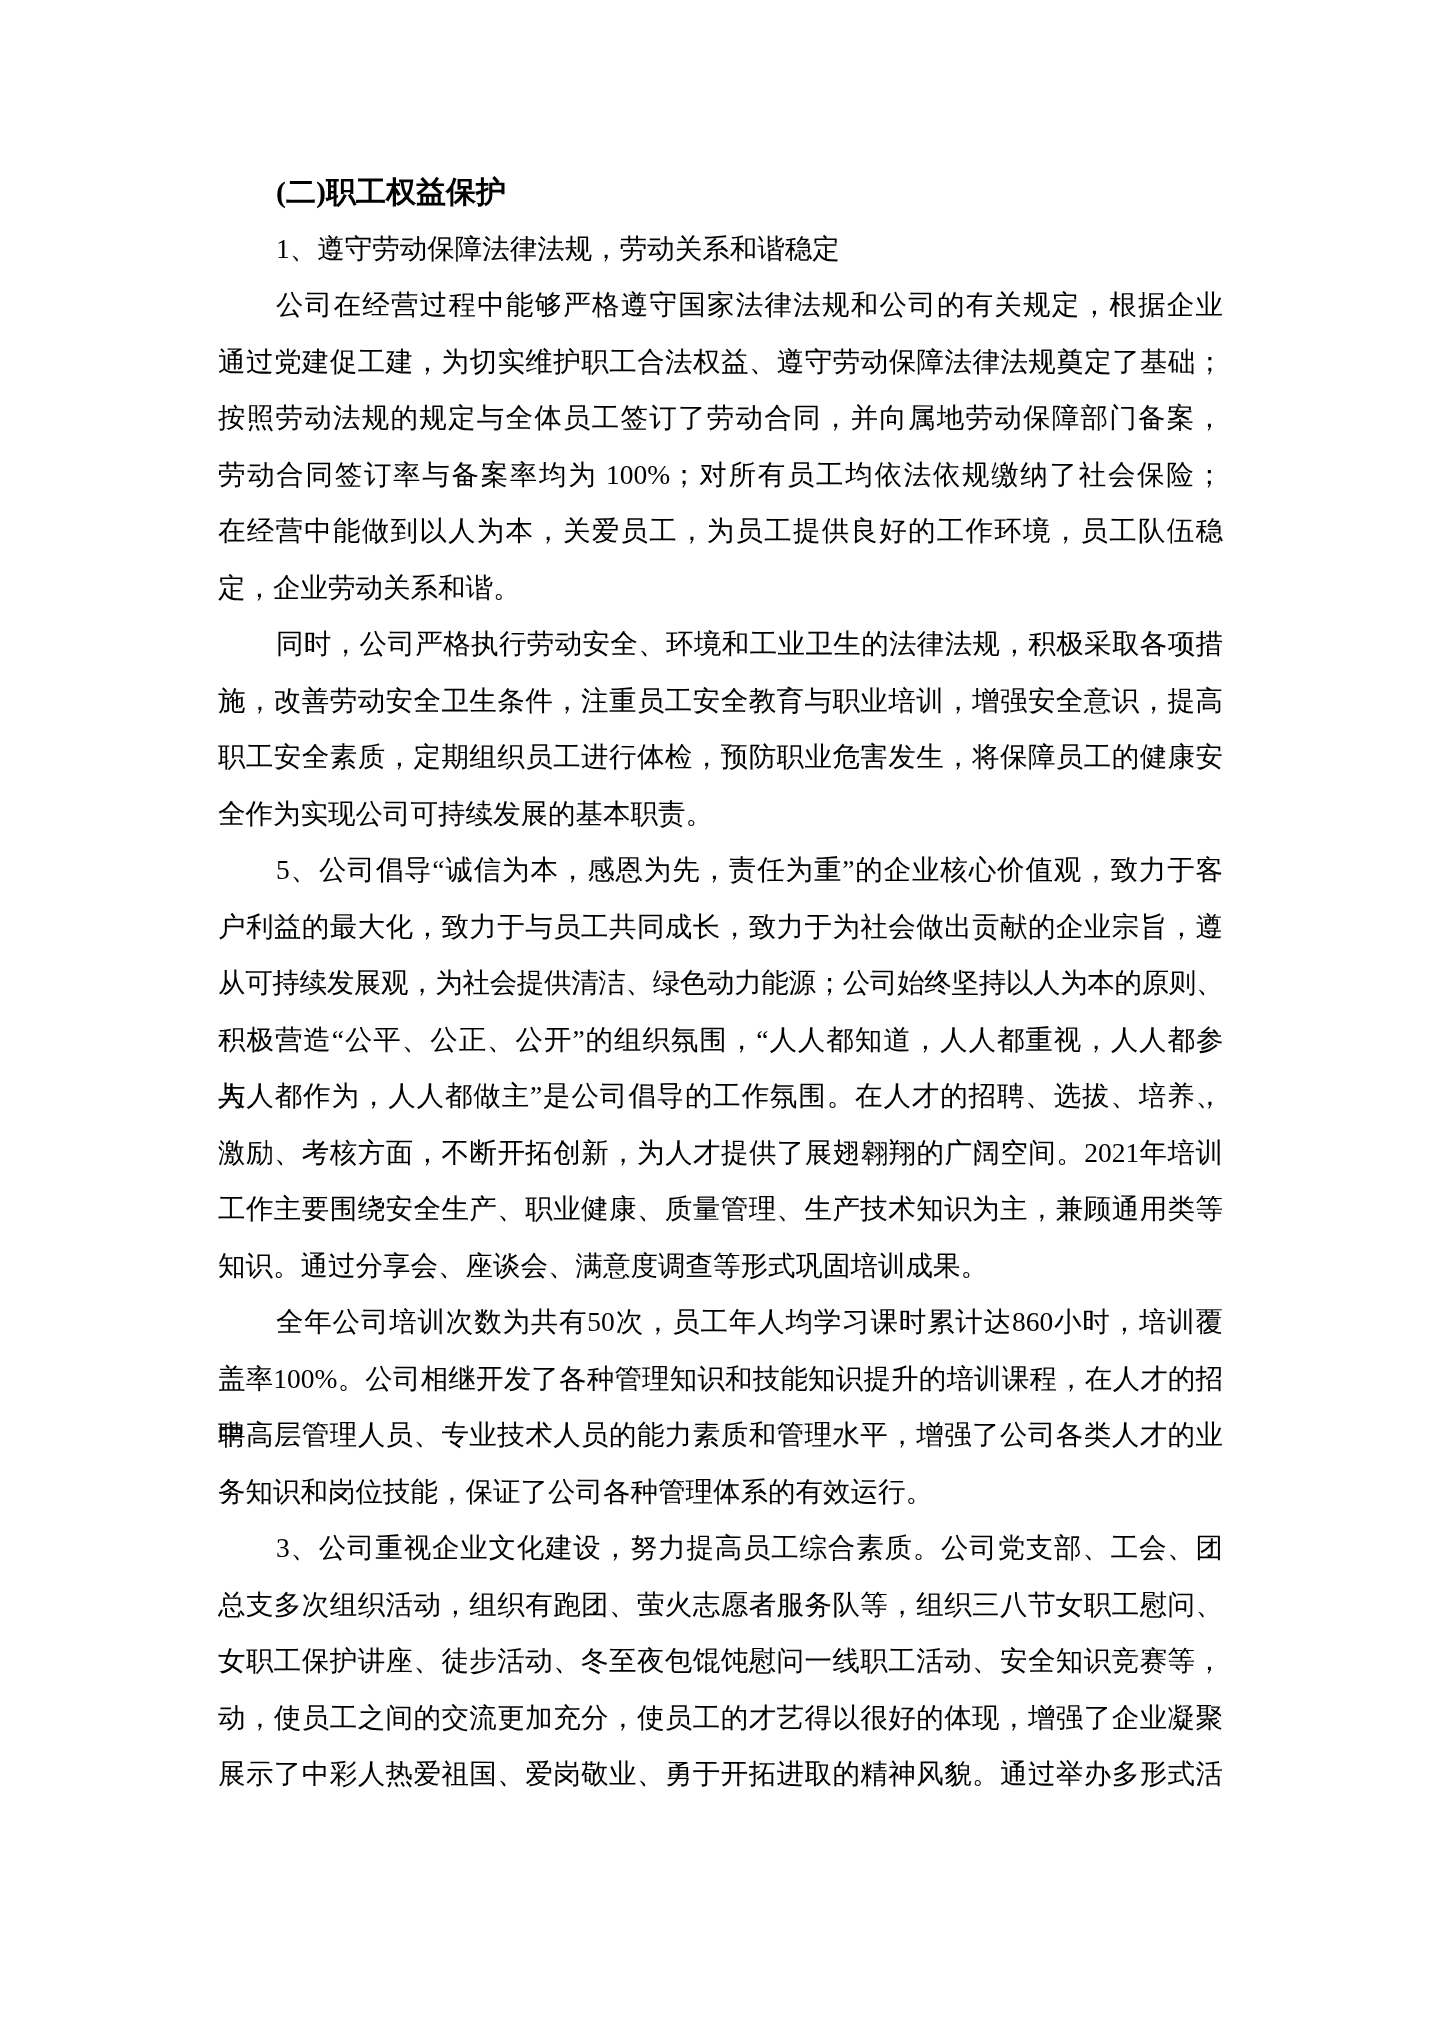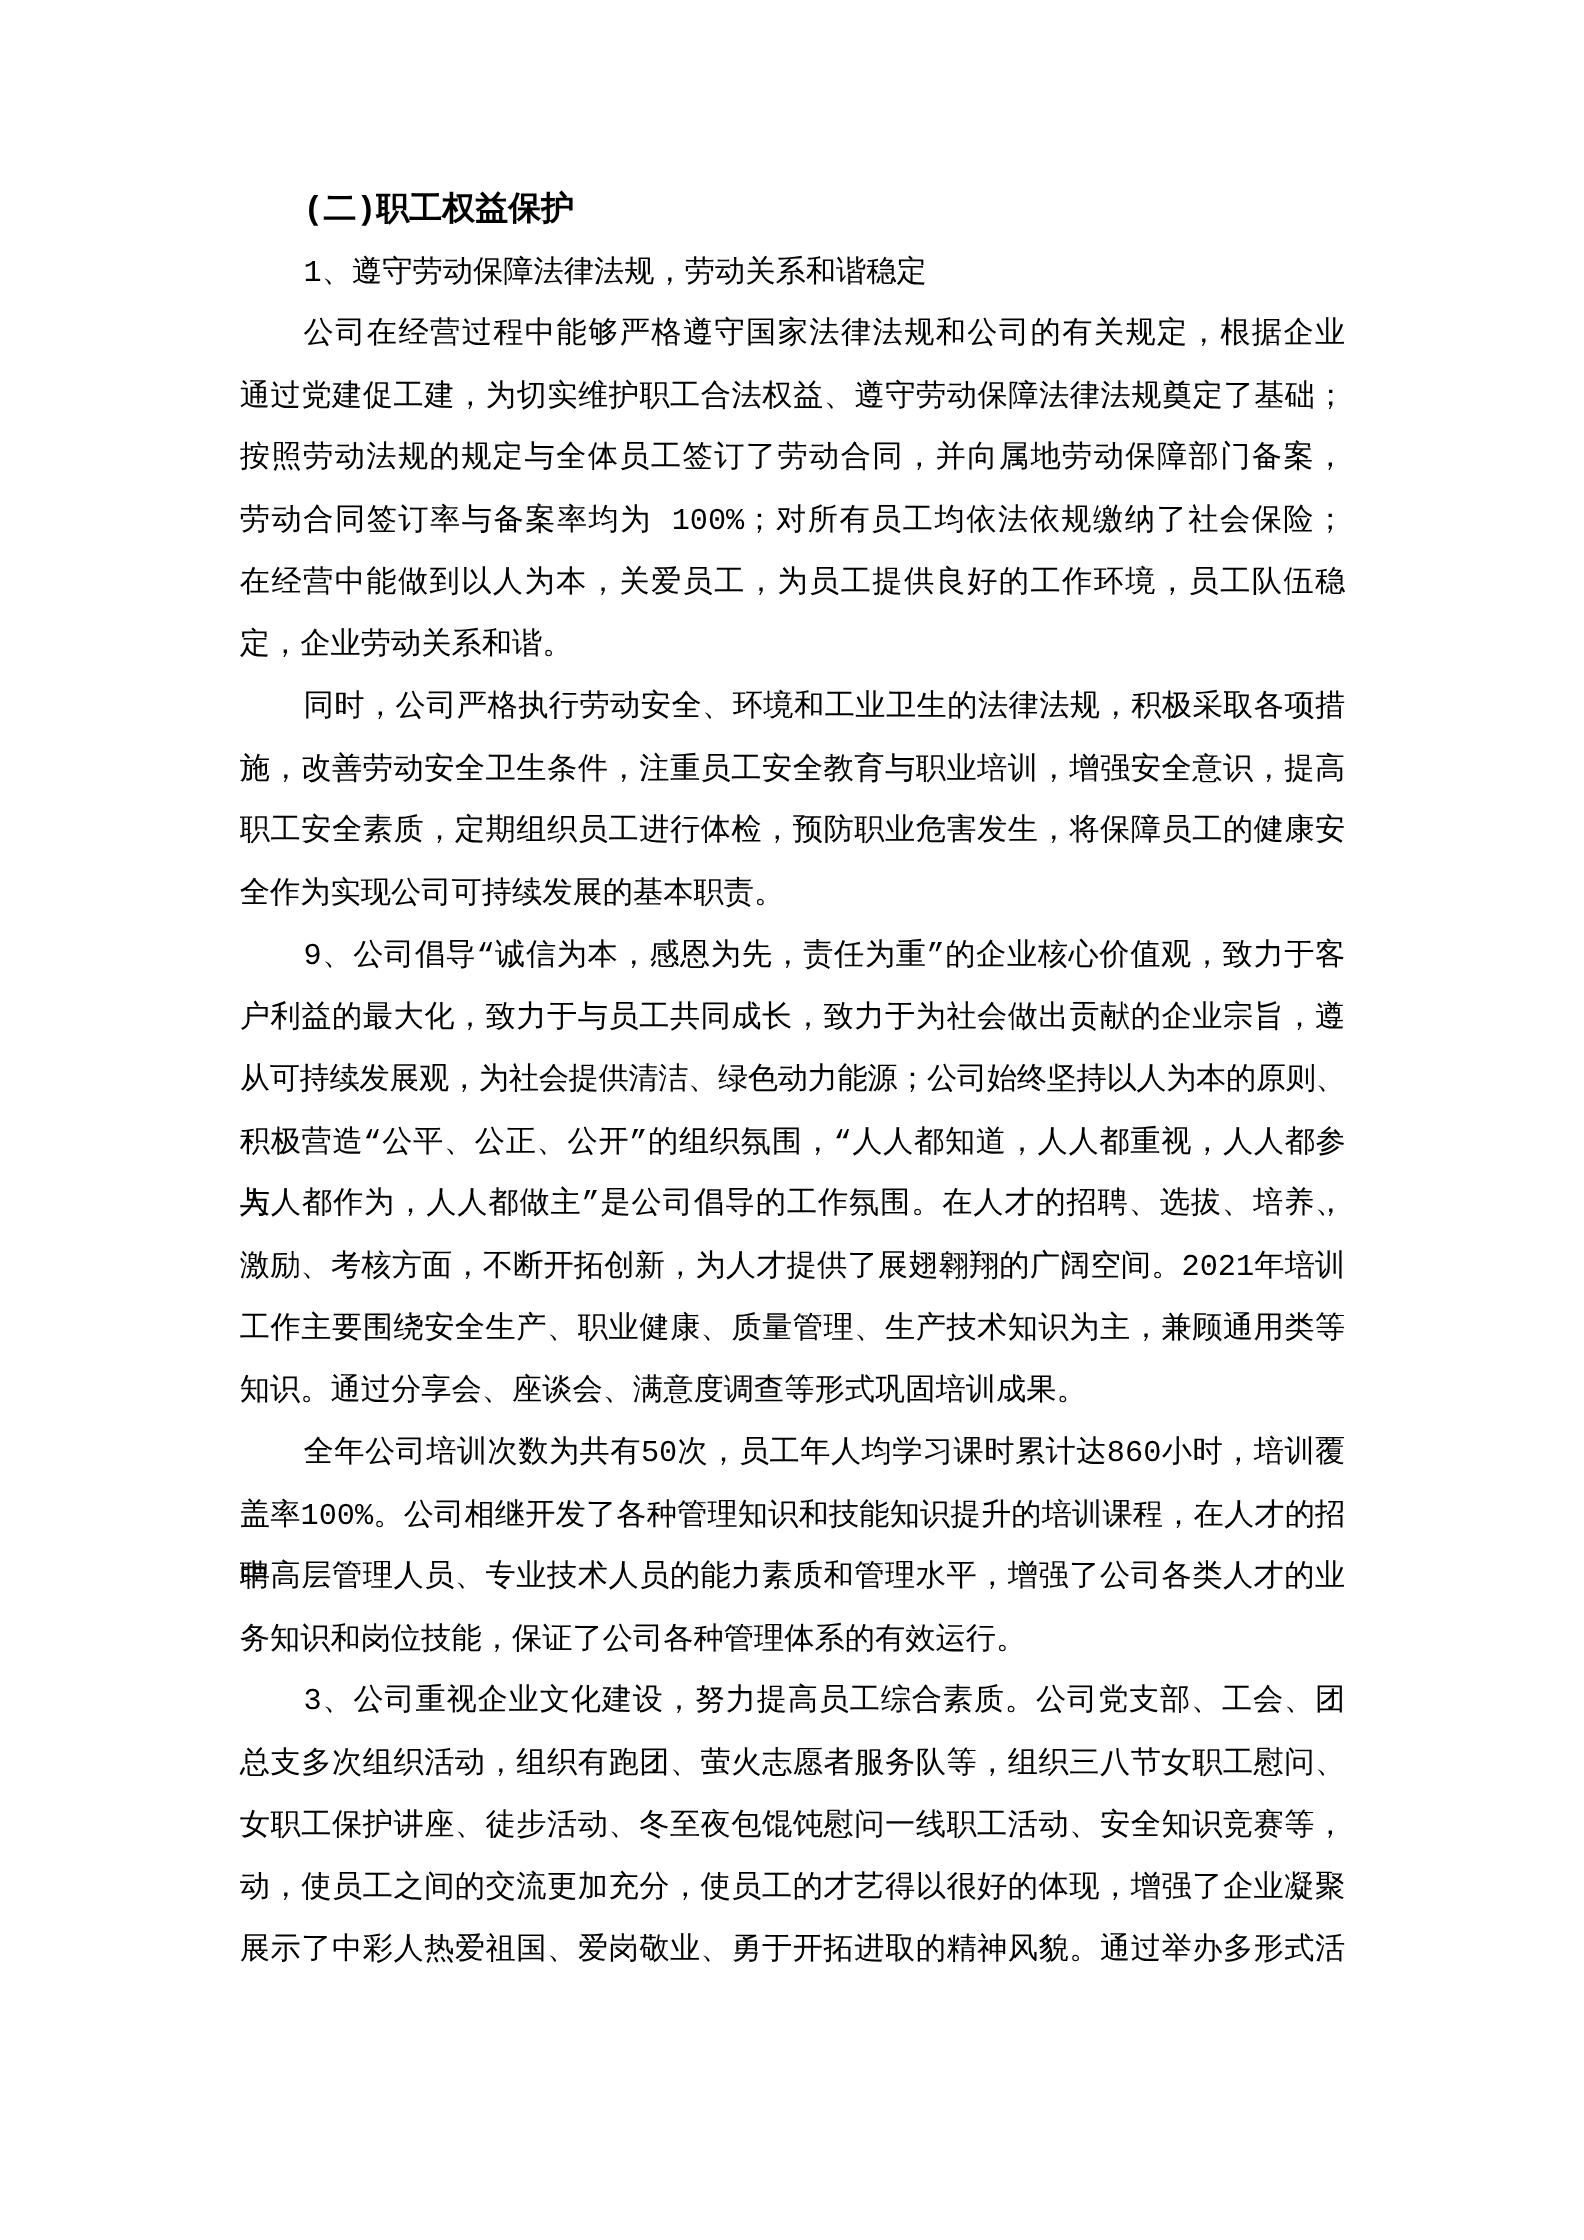--- a/index.html
+++ b/index.html
@@ -6,21 +6,21 @@
     margin: 0;
     padding: 0;
     background: #ffffff;
   }
   .page {
     position: relative;
     width: 1440px;
     height: 2036px;
     background: #ffffff;
     overflow: hidden;
-    font-family: Liberation Mono, monospace;
+    font-family: Liberation Serif, serif;
     color: #000000;
   }
   .content {
     position: absolute;
     left: 218px;
     top: 164px;
     width: 1005px;
   }
   .heading {
     margin: 0;
@@ -54,21 +54,21 @@
     <div class="ln ind">公司在经营过程中能够严格遵守国家法律法规和公司的有关规定，根据企业</div>
     <div class="ln tight">通过党建促工建，为切实维护职工合法权益、遵守劳动保障法律法规奠定了基础；</div>
     <div class="ln">按照劳动法规的规定与全体员工签订了劳动合同，并向属地劳动保障部门备案，</div>
     <div class="ln">劳动合同签订率与备案率均为 100%；对所有员工均依法依规缴纳了社会保险；</div>
     <div class="ln">在经营中能做到以人为本，关爱员工，为员工提供良好的工作环境，员工队伍稳</div>
     <div class="ln end">定，企业劳动关系和谐。</div>
     <div class="ln ind">同时，公司严格执行劳动安全、环境和工业卫生的法律法规，积极采取各项措</div>
     <div class="ln">施，改善劳动安全卫生条件，注重员工安全教育与职业培训，增强安全意识，提高</div>
     <div class="ln">职工安全素质，定期组织员工进行体检，预防职业危害发生，将保障员工的健康安</div>
     <div class="ln end">全作为实现公司可持续发展的基本职责。</div>
-    <div class="ln ind">9、公司倡导“诚信为本，感恩为先，责任为重”的企业核心价值观，致力于客</div>
+    <div class="ln ind">5、公司倡导“诚信为本，感恩为先，责任为重”的企业核心价值观，致力于客</div>
     <div class="ln">户利益的最大化，致力于与员工共同成长，致力于为社会做出贡献的企业宗旨，遵</div>
     <div class="ln tight">从可持续发展观，为社会提供清洁、绿色动力能源；公司始终坚持以人为本的原则、</div>
     <div class="ln tight">积极营造“公平、公正、公开”的组织氛围，“人人都知道，人人都重视，人人都参与，</div>
     <div class="ln">人人都作为，人人都做主”是公司倡导的工作氛围。在人才的招聘、选拔、培养、</div>
     <div class="ln">激励、考核方面，不断开拓创新，为人才提供了展翅翱翔的广阔空间。2021年培训</div>
     <div class="ln">工作主要围绕安全生产、职业健康、质量管理、生产技术知识为主，兼顾通用类等</div>
     <div class="ln end">知识。通过分享会、座谈会、满意度调查等形式巩固培训成果。</div>
     <div class="ln ind">全年公司培训次数为共有50次，员工年人均学习课时累计达860小时，培训覆</div>
     <div class="ln">盖率100%。公司相继开发了各种管理知识和技能知识提升的培训课程，在人才的招聘</div>
     <div class="ln">中高层管理人员、专业技术人员的能力素质和管理水平，增强了公司各类人才的业</div>

